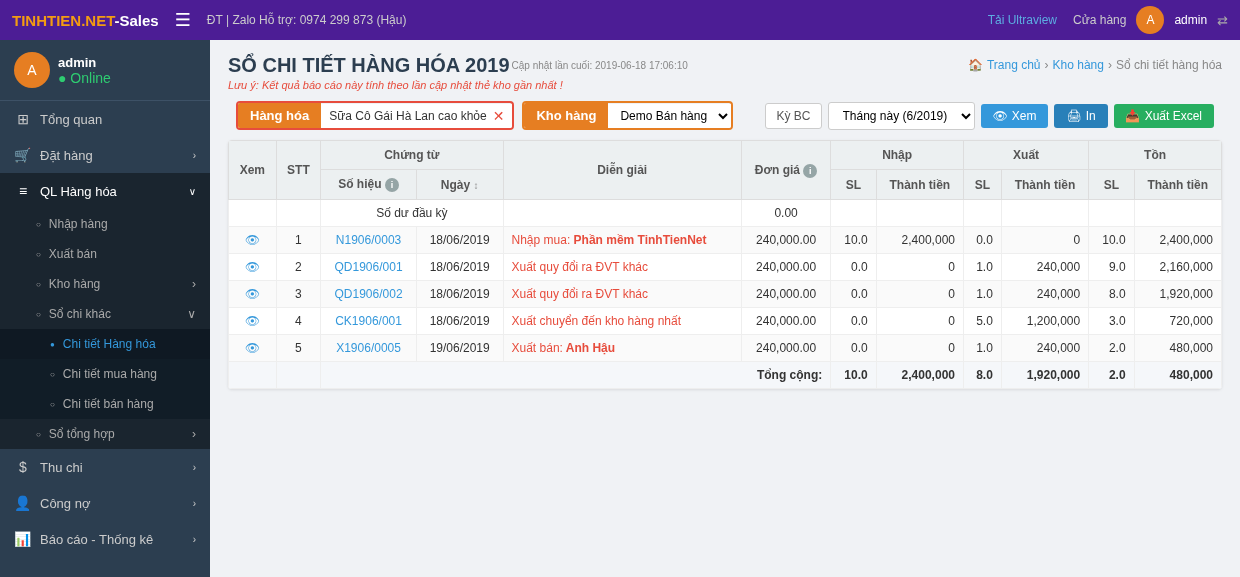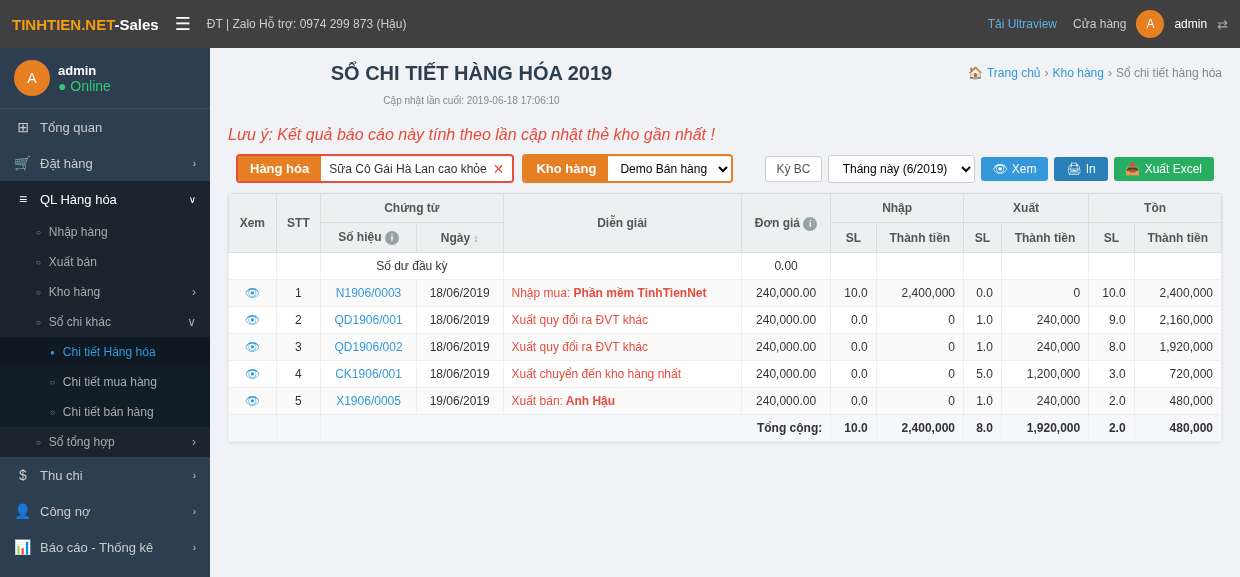--- a/index.html
+++ b/index.html
@@ -1,19 +1,19 @@
 <!DOCTYPE html>
 <html><head>
   <meta charset="utf-8">
   <style>
     * { box-sizing: border-box; margin: 0; padding: 0; }
     body { font-family: Arial, sans-serif; font-size: 13px; background: #f0f2f5; color: #333; display: flex; flex-direction: column; height: 577px; overflow: hidden; }
 
     
-    .topbar { background: #404040; color: #fff; height: 48px; display: flex; align-items: center; padding: 0 12px; gap: 16px; flex-shrink: 0; }
+    .topbar { background: #4c1d95; color: #fff; height: 40px; display: flex; align-items: center; padding: 0 12px; gap: 16px; flex-shrink: 0; }
     .topbar-brand { font-weight: bold; font-size: 15px; color: #fff; white-space: nowrap; }
     .topbar-brand span { color: #f39c12; }
     .topbar-menu-icon { color: #fff; font-size: 18px; cursor: pointer; }
     .topbar-contact { font-size: 12px; color: #ccc; flex: 1; }
     .topbar-ultraview { font-size: 12px; color: #5dade2; cursor: pointer; }
     .topbar-right { display: flex; align-items: center; gap: 10px; margin-left: auto; }
     .topbar-store-label { color: #ccc; font-size: 12px; }
     .topbar-store-select { background: #3d5166; color: #fff; border: 1px solid #567; padding: 2px 6px; border-radius: 3px; font-size: 12px; cursor: pointer; }
     .topbar-avatar { width: 28px; height: 28px; border-radius: 50%; background: #e67e22; display: flex; align-items: center; justify-content: center; color: #fff; font-size: 12px; }
     .topbar-admin { color: #fff; font-size: 12px; }
@@ -38,36 +38,36 @@
     .sidebar-sub-item.active { color: #3498db; }
     .sidebar-sub-item .dot { font-size: 8px; }
 
     
     .main { flex: 1; overflow-y: auto; background: #f0f2f5; }
     .main-inner { padding: 14px 18px; }
 
     
     .page-header { display: flex; align-items: flex-start; justify-content: space-between; margin-bottom: 4px; }
     .page-title-block {}
-    .page-title { font-size: 20px; font-weight: bold; color: #2c3e50; display: flex; align-items: center; gap: 10px; flex-direction: column; }
-    .page-note { font-size: 16px; color: #e74c3c; margin-top: 20px; font-style: italic; }
+    .page-title { font-size: 20px; font-weight: bold; color: #2c3e50; display: flex; align-items: center; gap: 2px; }
+    .page-note { font-size: 11px; color: #e74c3c; margin-top: 2px; font-style: italic; }
     .breadcrumb { font-size: 12px; color: #888; display: flex; align-items: center; gap: 4px; margin-top: 4px; }
 
     
     .filter-bar { display: flex; align-items: center; gap: 8px; margin: 10px 8px; flex-wrap: wrap; }
     .filter-tag-group { display: flex; align-items: center; border: 2px solid #e74c3c; border-radius: 4px; overflow: hidden; }
     .filter-tab { padding: 5px 12px; background: #e67e22; color: #fff; font-size: 13px; font-weight: bold; cursor: pointer; }
     .filter-value { padding: 4px 8px; background: #fff; font-size: 12px; display: flex; align-items: center; gap: 6px; }
     .filter-clear { color: #e74c3c; cursor: pointer; font-size: 14px; }
     .filter-kho-group { display: flex; align-items: center; border: 2px solid #e67e22; border-radius: 4px; overflow: hidden; }
     .filter-kho-tab { padding: 5px 12px; background: #e67e22; color: #fff; font-size: 13px; font-weight: bold; cursor: pointer; }
     .filter-kho-select { padding: 4px 8px; background: #fff; font-size: 12px; border: none; outline: none; }
     .filter-actions { display: flex; align-items: center; gap: 6px; margin-left: auto; }
     .btn-kybc { background: #fff; border: 1px solid #ccc; padding: 5px 10px; border-radius: 3px; font-size: 12px; cursor: pointer; color: #555; }
-    .filter-period { padding: 5px 10px; background: #fff; border: 1px solid #ccc; border-radius: 3px; font-size: 12px; cursor: pointer; text-align: center; }
+    .filter-period { padding: 5px 10px; background: #fff; border: 1px solid #ccc; border-radius: 3px; font-size: 12px; cursor: pointer; }
     .btn-xem { background: #3498db; color: #fff; border: none; padding: 5px 12px; border-radius: 3px; font-size: 12px; cursor: pointer; display: flex; align-items: center; gap: 4px; }
     .btn-in { background: #2980b9; color: #fff; border: none; padding: 5px 12px; border-radius: 3px; font-size: 12px; cursor: pointer; display: flex; align-items: center; gap: 4px; }
     .btn-excel { background: #27ae60; color: #fff; border: none; padding: 5px 12px; border-radius: 3px; font-size: 12px; cursor: pointer; display: flex; align-items: center; gap: 4px; }
 
     
     .table-wrapper { background: #fff; border-radius: 4px; overflow: hidden; box-shadow: 0 1px 3px rgba(0,0,0,0.1); }
     table { width: 100%; border-collapse: collapse; font-size: 12px; }
     thead tr th { background: #ecf0f1; color: #555; font-weight: bold; padding: 7px 8px; text-align: center; border: 1px solid #ddd; vertical-align: middle; }
     tbody tr td { padding: 6px 8px; border: 1px solid #eee; vertical-align: middle; }
     tbody tr:nth-child(even) { background: #fafafa; }

